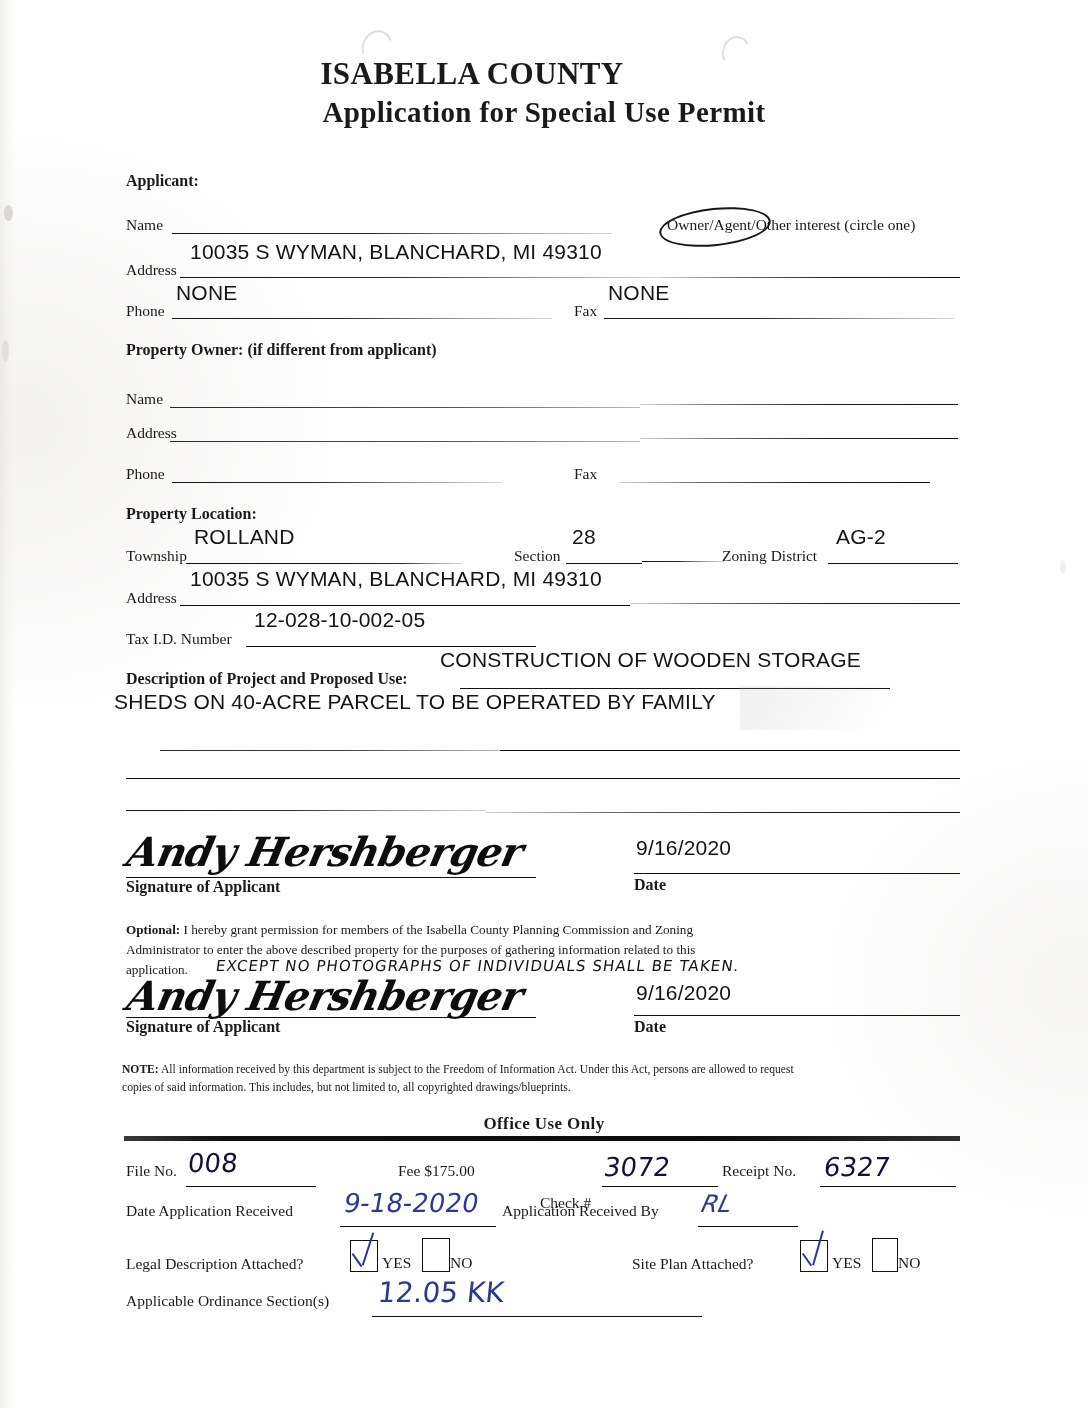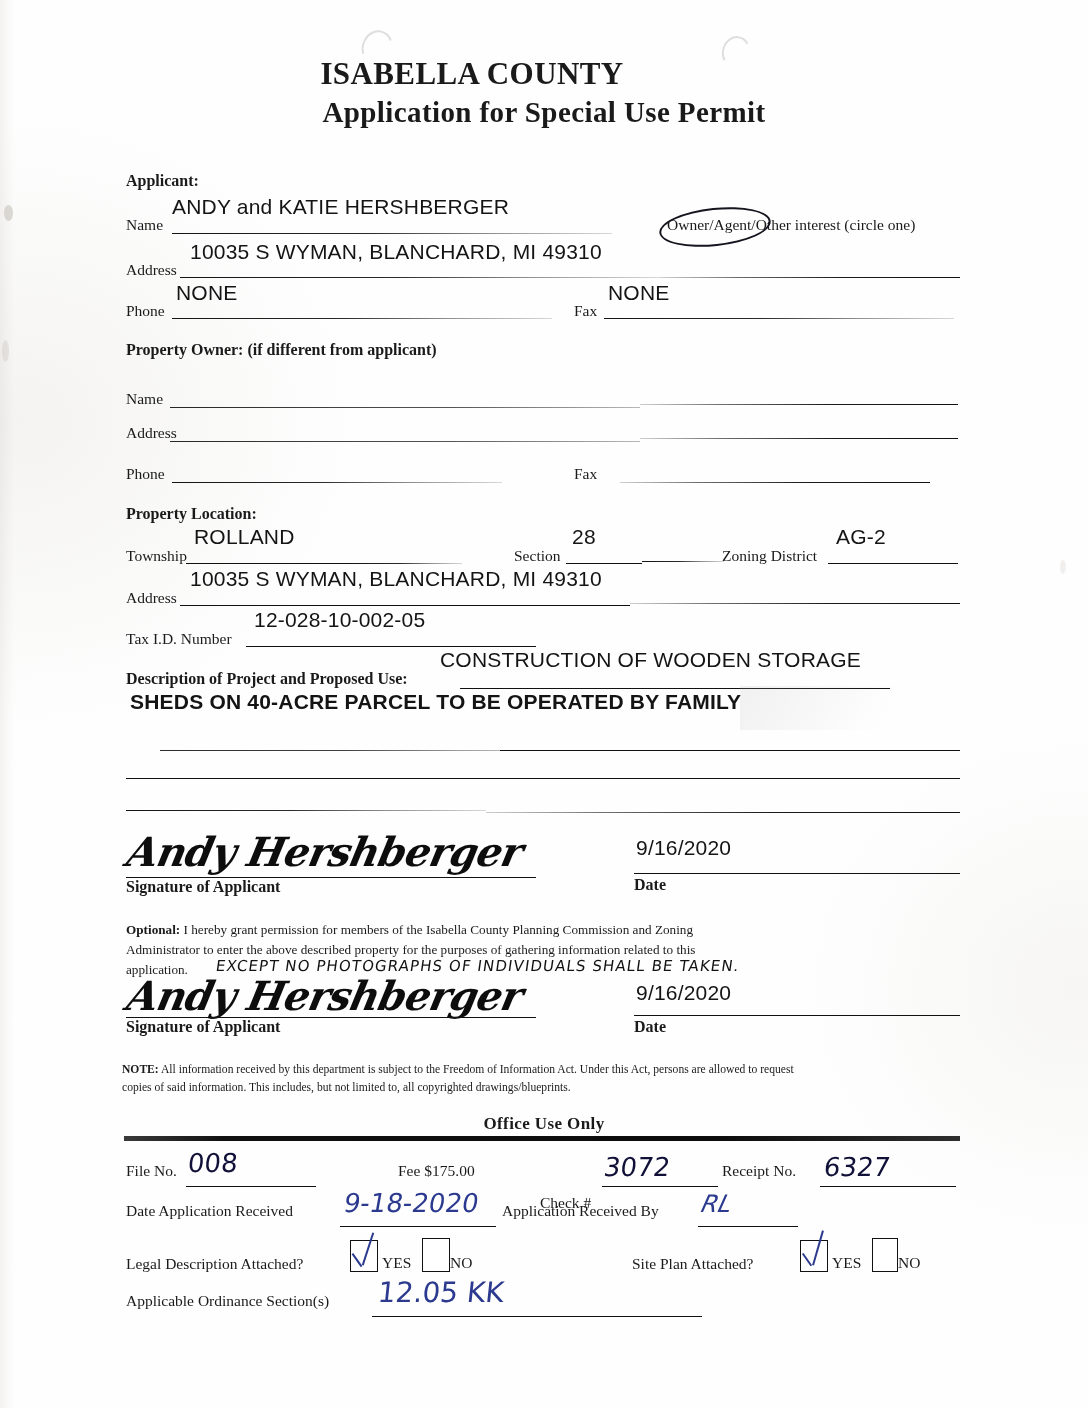--- a/index.html
+++ b/index.html
@@ -63,21 +63,20 @@
   <div class="ring" style="left:722px;top:36px;width:24px;height:28px;transform:rotate(15deg);"></div>
   <div class="edge-mark" style="left:4px;top:205px;width:9px;height:16px;"></div>
   <div class="edge-mark" style="left:2px;top:340px;width:7px;height:22px;opacity:.55;"></div>
   <div class="edge-mark" style="left:1060px;top:560px;width:6px;height:14px;opacity:.4;"></div>
 
   <div class="t hdr" style="left:0;top:56px;width:944px;text-align:center;font-size:31px;">ISABELLA COUNTY</div>
   <div class="t hdr" style="left:0;top:96px;width:1088px;text-align:center;font-size:29px;">Application for Special Use Permit</div>
 
   <div class="t lblb" style="left:126px;top:172px;">Applicant:</div>
 
-  <div class="t typed" style="left:172px;top:195px;">ANDY and KATIE HERSHBERGER</div>
   <div class="t lbl" style="left:126px;top:216px;">Name</div>
   <div class="rule fade" style="left:172px;top:233px;width:440px;"></div>
 
   <div class="t lbl" style="left:667px;top:216px;">Owner/Agent/Other interest (circle one)</div>
   <div class="circle-owner" style="left:659px;top:208px;width:108px;height:34px;"></div>
 
   <div class="t typed" style="left:190px;top:240px;">10035 S WYMAN, BLANCHARD, MI 49310</div>
   <div class="t lbl" style="left:126px;top:261px;">Address</div>
   <div class="rule fade" style="left:180px;top:277px;width:480px;"></div>
   <div class="rule fade2" style="left:660px;top:277px;width:300px;"></div>
@@ -130,21 +129,21 @@
   <div class="rule fade2" style="left:630px;top:603px;width:330px;"></div>
 
   <div class="t typed" style="left:254px;top:608px;">12-028-10-002-05</div>
   <div class="t lbl" style="left:126px;top:630px;">Tax I.D. Number</div>
   <div class="rule" style="left:246px;top:646px;width:290px;"></div>
 
   <div class="t typed" style="left:440px;top:648px;">CONSTRUCTION OF WOODEN STORAGE</div>
   <div class="t lblb" style="left:126px;top:670px;">Description of Project and Proposed Use:</div>
   <div class="rule" style="left:460px;top:688px;width:430px;"></div>
 
-  <div class="t typed" style="left:130px;top:690px;font-weight:bold;">SHEDS ON 40-ACRE PARCEL TO BE OPERATED BY FAMILY</div>
+  <div class="t typed" style="left:114px;top:690px;">SHEDS ON 40-ACRE PARCEL TO BE OPERATED BY FAMILY</div>
   <div class="rule fade" style="left:160px;top:750px;width:410px;opacity:.9;"></div>
   <div class="rule" style="left:500px;top:750px;width:460px;"></div>
 
   <div class="t typed" style="left:126px;top:722px;"></div>
   <div class="t typed" style="left:126px;top:752px;"></div>
   <div class="rule" style="left:126px;top:778px;width:834px;"></div>
 
   <div class="t typed" style="left:126px;top:782px;"></div>
   <div class="rule fade" style="left:126px;top:810px;width:360px;"></div>
   <div class="rule fade2" style="left:486px;top:812px;width:474px;"></div>

